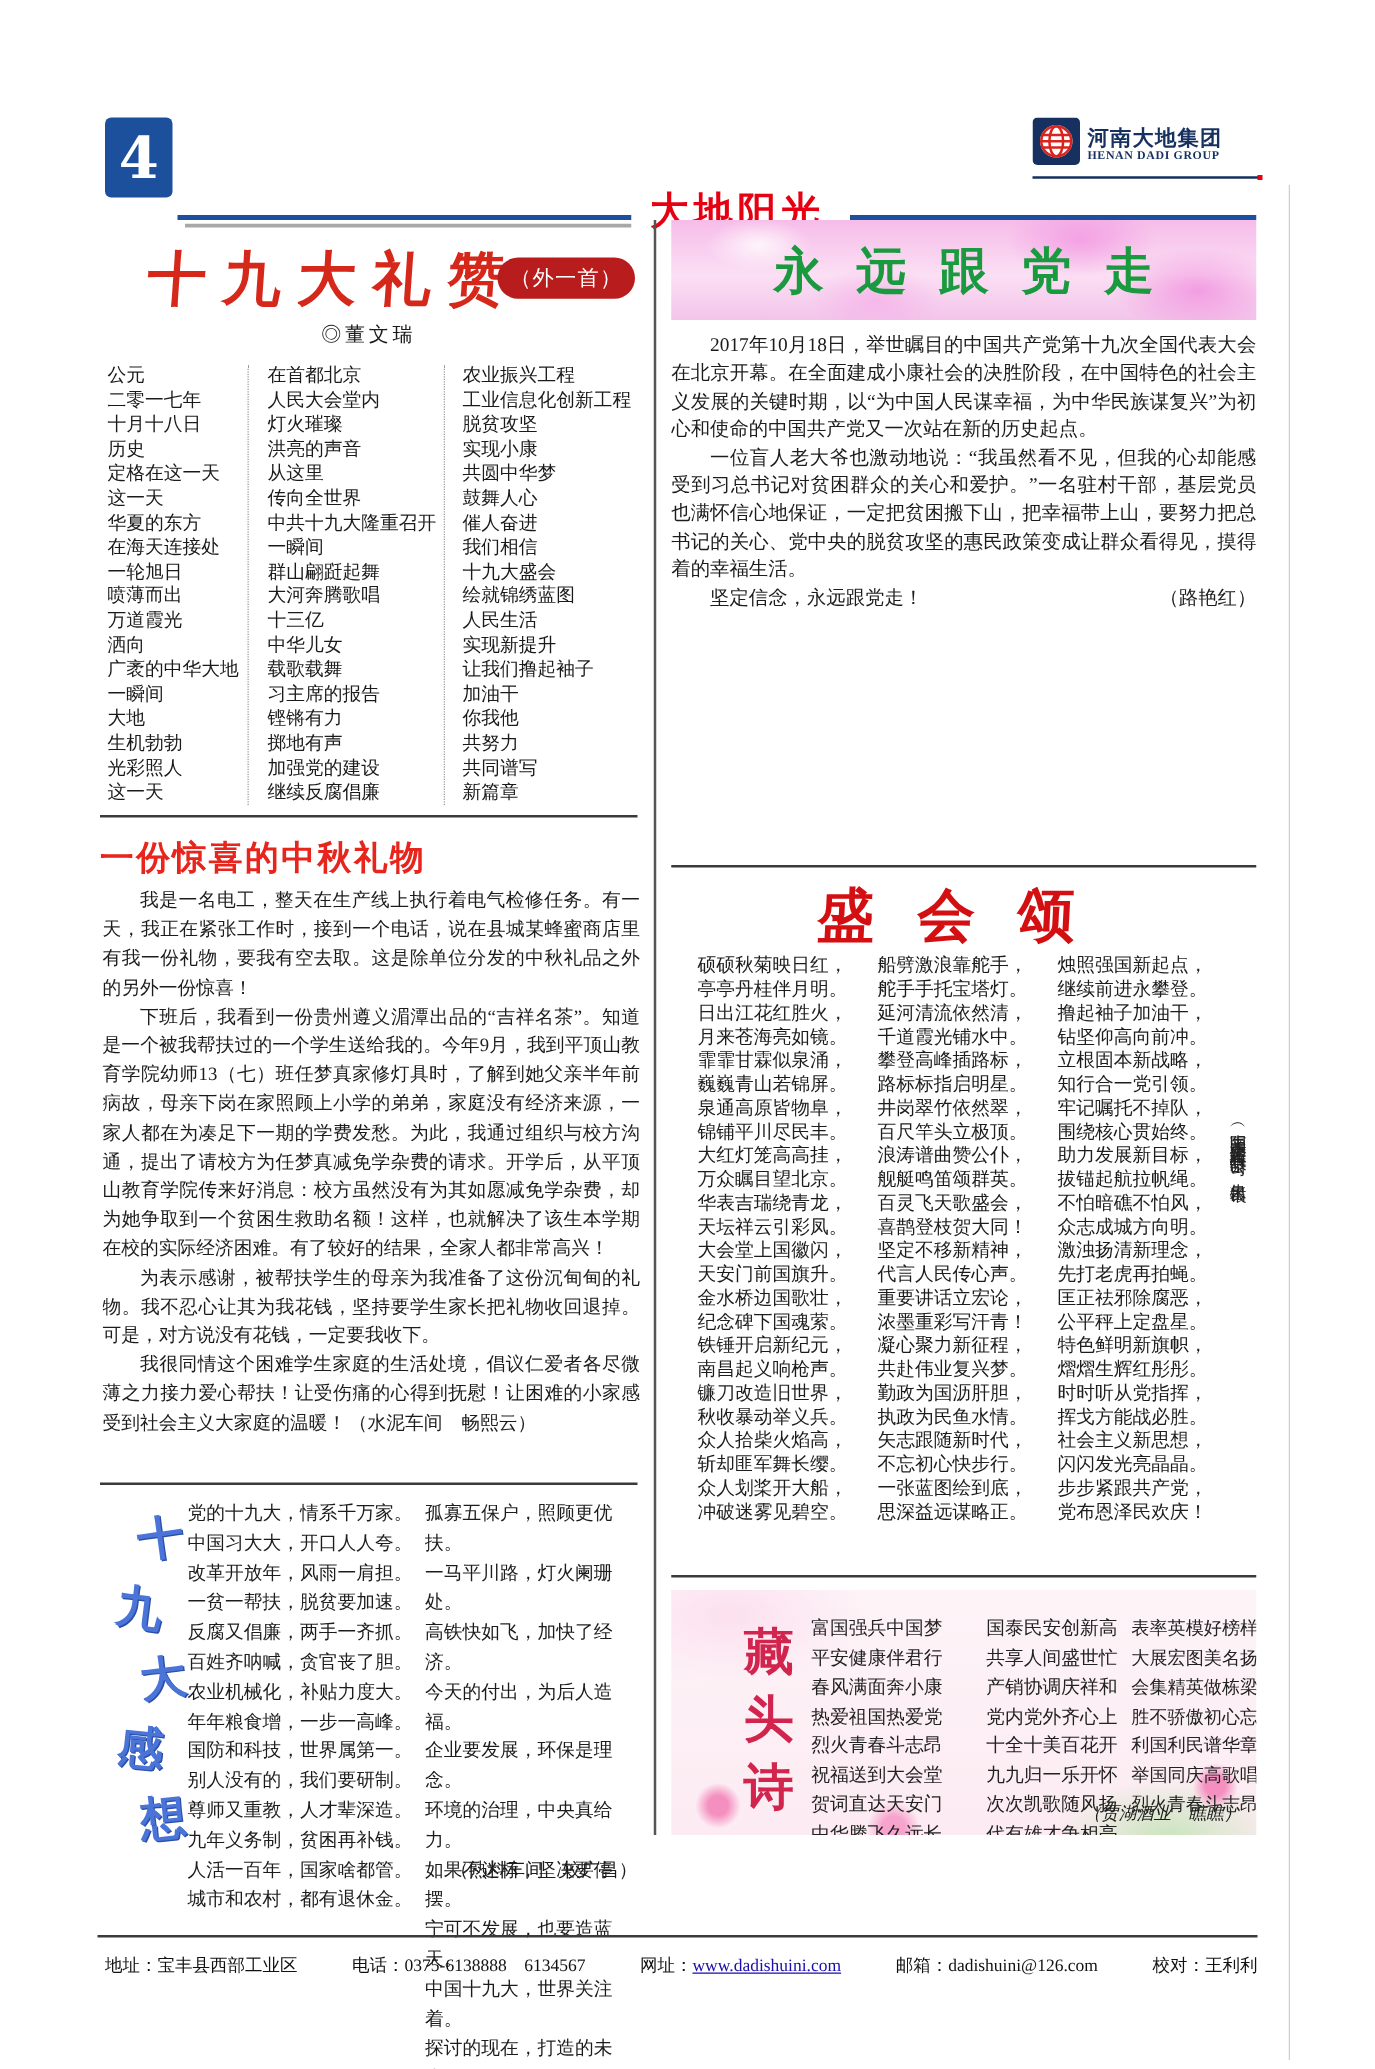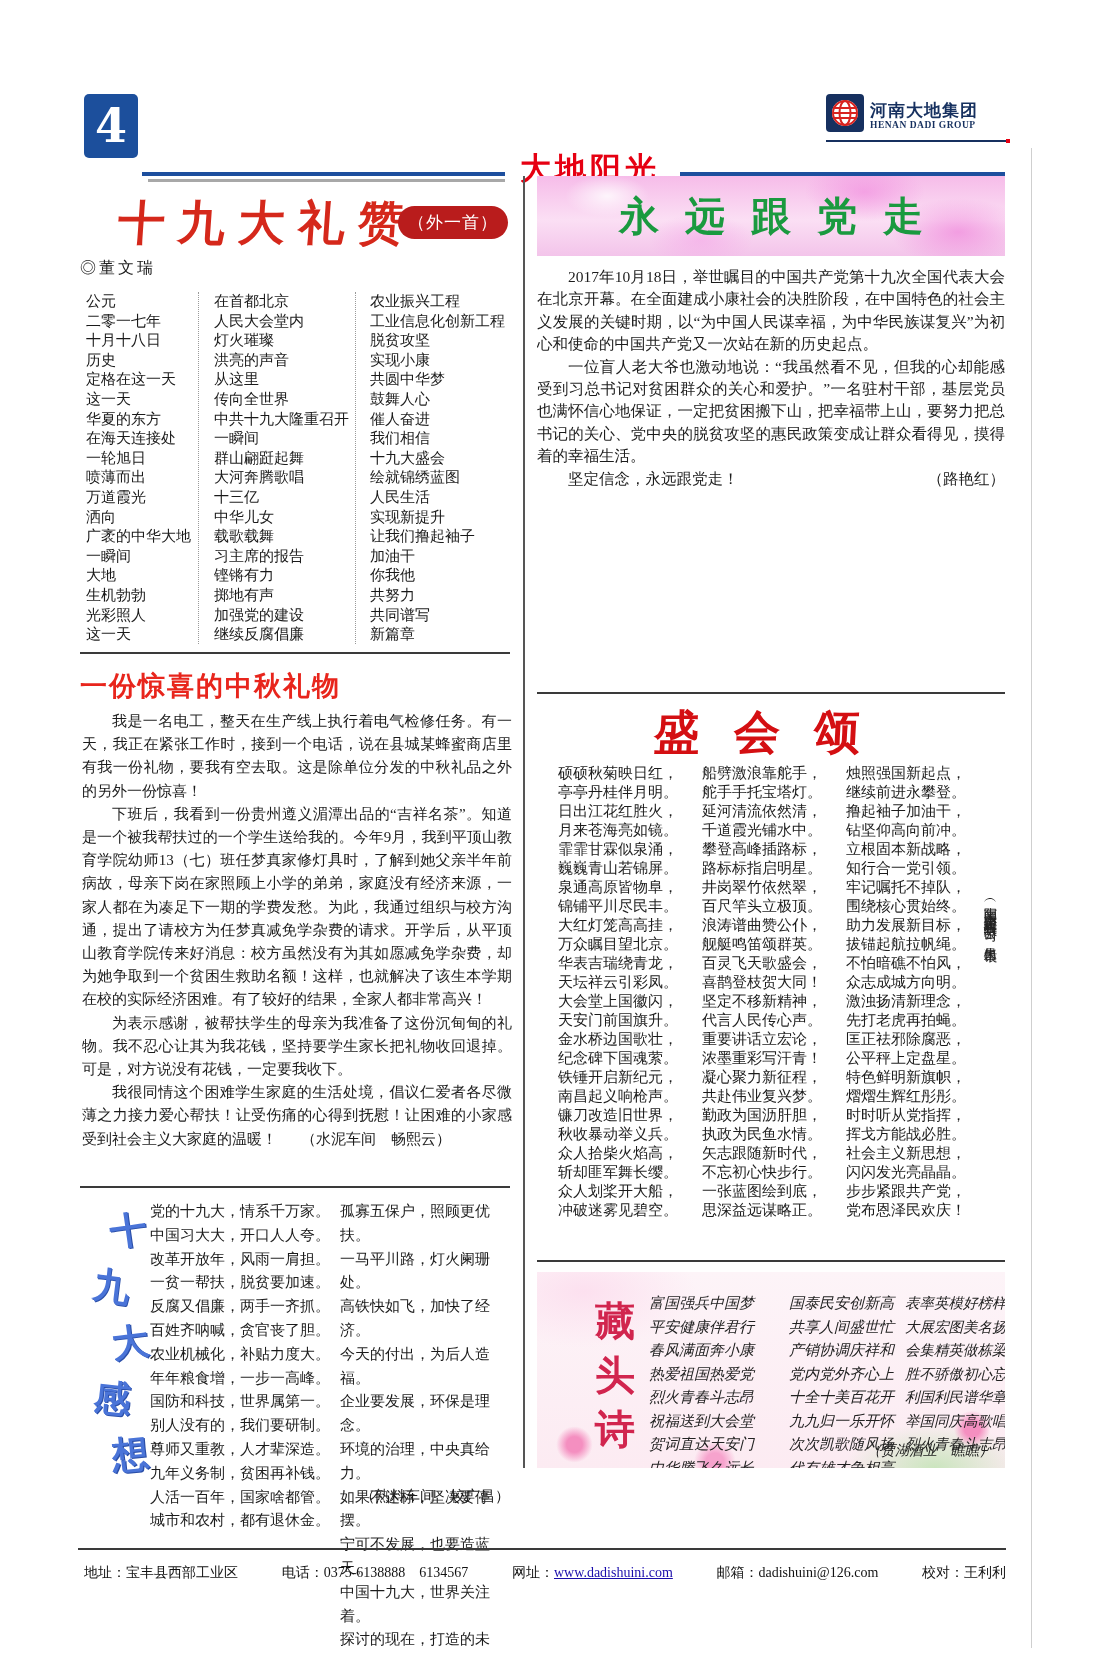--- a/index.html
+++ b/index.html
@@ -24,31 +24,31 @@
   .v-divider{position:absolute;left:523px;top:176px;width:2px;height:1292px;background:#555;}
   .page-edge{position:absolute;left:1031px;top:148px;width:1px;height:1500px;background:#cfcfcf;}
 
   .hrule{position:absolute;height:2px;background:#3a3a3a;}
 
   
   .poem1-title{position:absolute;left:118px;top:192px;font-size:47px;font-weight:bold;color:#d5281b;
                letter-spacing:13px;font-family:"DejaVu Serif",serif;transform:skewX(-4deg);}
   .poem1-badge{position:absolute;left:398px;top:206px;background:#b91c1c;color:#fff;border-radius:17px;
                padding:5px 10px;font-size:17px;letter-spacing:1px;}
-  .poem1-author{position:absolute;left:80px;top:258px;width:430px;font-size:16px;letter-spacing:3px;}
+  .poem1-author{position:absolute;left:80px;top:258px;width:430px;text-align:center;font-size:16px;letter-spacing:3px;}
   .poem-col{position:absolute;white-space:pre-line;font-size:15px;line-height:19.6px;color:#1a1a1a;}
   .dotsep{position:absolute;top:292px;height:352px;border-left:1px dotted #9a9a9a;width:0;}
 
   
   .art2-title{position:absolute;left:80px;top:668px;width:430px;text-align:left;
               font-size:27px;font-weight:bold;color:#e8251c;letter-spacing:2px;}
   .art-body{position:absolute;text-align:justify;}
   .art-body p{margin:0;text-indent:2em;}
   #gift-body{left:82px;top:710px;width:430px;height:468px;font-size:15px;line-height:23.2px;overflow:hidden;}
-  .inline-sig{margin-left:24px;}
+  .inline-sig{margin-left:2px;}
 
   
   .pt-char{position:absolute;font-size:37px;font-weight:bold;color:#4a74d8;
            font-family:"DejaVu Serif",serif;text-shadow:1px 1px 0 #2b4fa8;}
   .pt-col{position:absolute;white-space:pre-line;font-size:15px;line-height:23.8px;}
   .pt-sig{position:absolute;font-size:15px;text-align:right;}
 
   
   .banner{position:absolute;left:537px;top:176px;width:468px;height:80px;
           background:
@@ -79,21 +79,21 @@
           radial-gradient(10px 10px at 8% 88%, #f5d25e 0 45%, rgba(245,210,94,0) 75%),
           radial-gradient(30px 30px at 38% 97%, #f6a3cd 0 30%, rgba(246,163,205,0) 70%),
           radial-gradient(26px 26px at 93% 80%, #f48fc0 0 30%, rgba(244,143,192,0) 70%),
           radial-gradient(10px 10px at 93% 80%, #f5d25e 0 45%, rgba(245,210,94,0) 75%),
           radial-gradient(120px 60px at 85% 100%, rgba(182,226,168,.7), rgba(182,226,168,0) 75%),
           radial-gradient(140px 70px at 10% 10%, rgba(252,222,238,.9), rgba(252,222,238,0) 80%),
           linear-gradient(180deg,#fdf4f8,#fcebf2);}
   .ac-char{position:absolute;left:58px;font-size:40px;font-weight:bold;color:#d1254e;
            font-family:"DejaVu Serif",serif;}
   .ac-col{position:absolute;top:20px;white-space:pre-line;font-size:15px;line-height:23.5px;
-          font-style:italic;color:#222;}
+          color:#222;}
   .ac-sig{position:absolute;right:12px;bottom:8px;font-size:14px;font-style:italic;}
 
   
   .footer{position:absolute;left:84px;top:1564px;width:922px;display:flex;
           justify-content:space-between;font-size:14px;color:#111;}
   .footer a{color:#1a0dab;text-decoration:underline;}
 </style>
 </head>
 <body>
 

